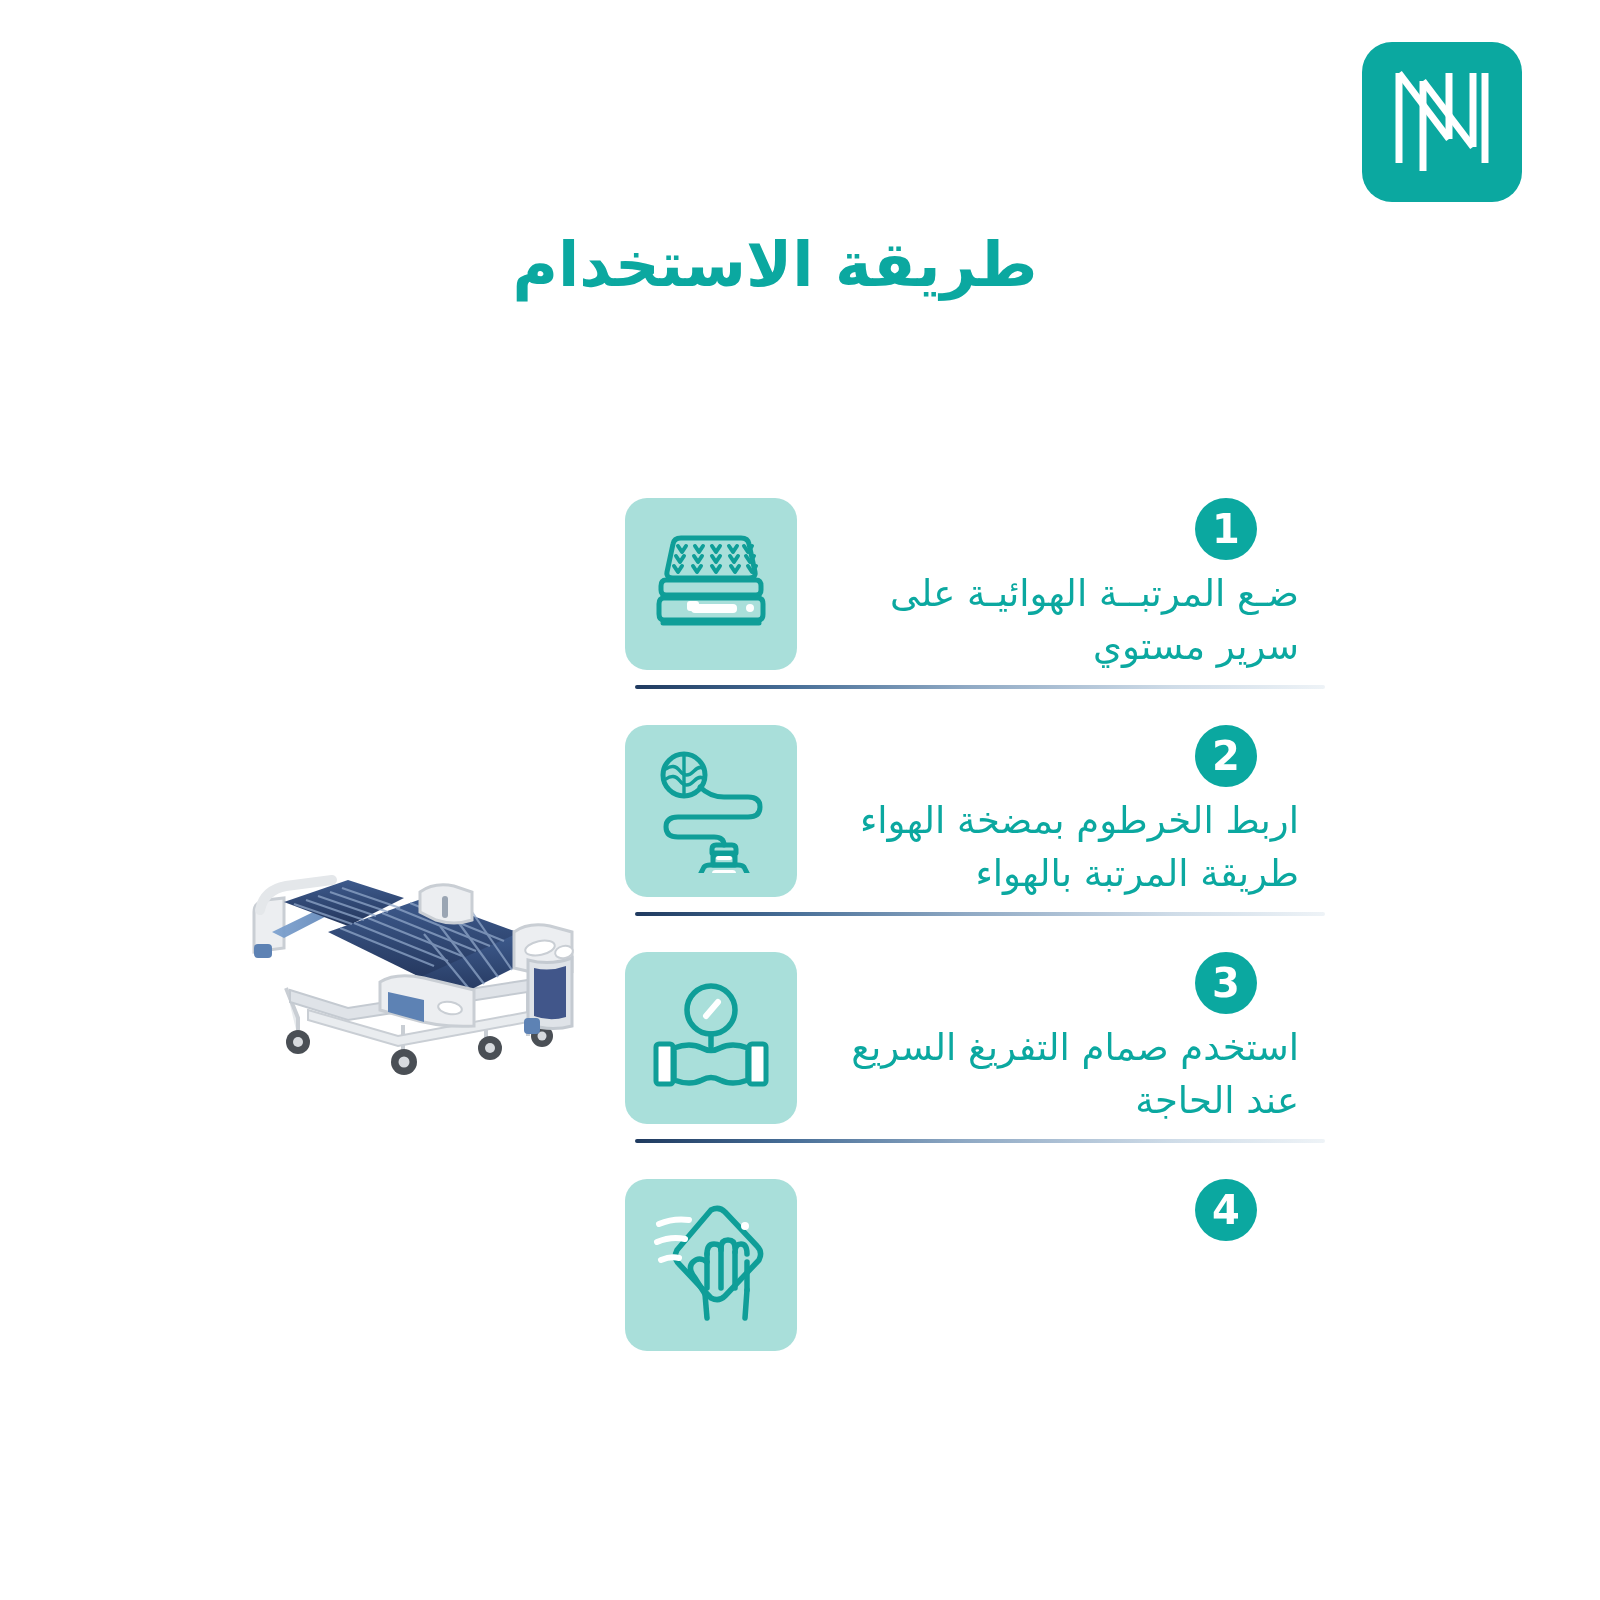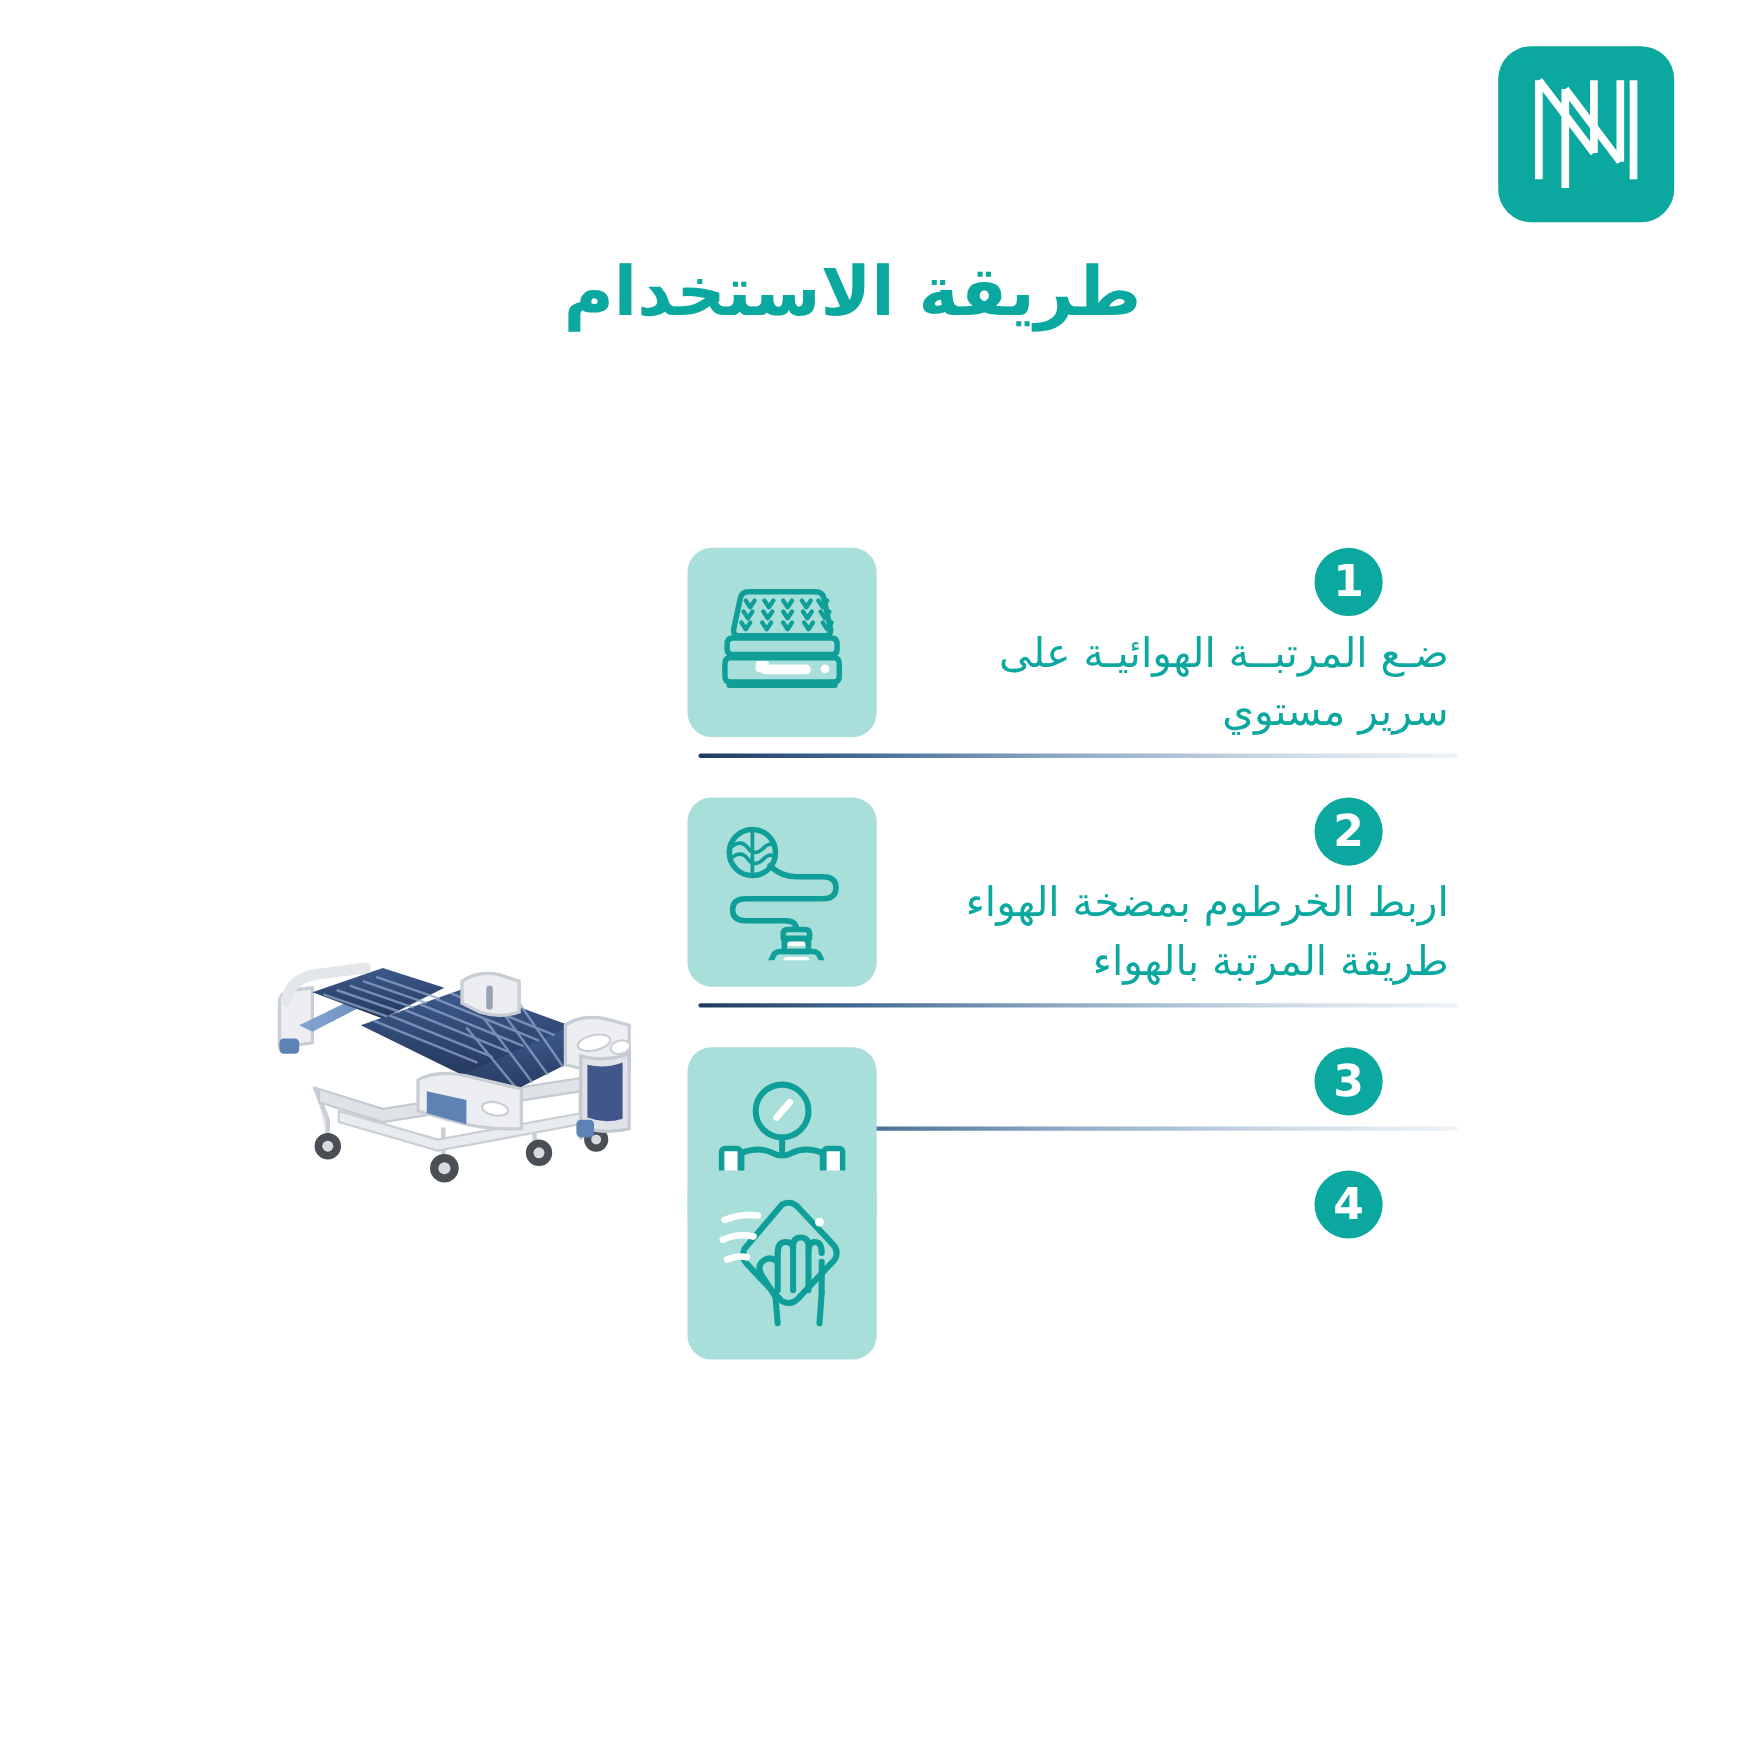--- a/index.html
+++ b/index.html
@@ -108,21 +108,21 @@
     border-radius: 22px;
     background: #A9DFDA;
     display: flex;
     align-items: center;
     justify-content: center;
   }
   .step-icon-tile svg { display: block; }
 
   .step-text {
     width: 510px;
-    margin-right: 0;
+    margin-right: 18px;
     margin-top: 10px;
     text-align: right;
     direction: rtl;
     font-size: 37px;
     line-height: 1.42;
     color: #0BA8A0;
     font-weight: 500;
     padding-right: 8px;
   }
 
@@ -338,20 +338,21 @@
 
           <rect x="6" y="64" width="17" height="40" rx="3" fill="#ffffff" stroke="#0F9E98" stroke-width="5"></rect>
           <rect x="99" y="64" width="17" height="40" rx="3" fill="#ffffff" stroke="#0F9E98" stroke-width="5"></rect>
 
           <path d="M56 36 L68 22" stroke="#ffffff" stroke-width="6" stroke-linecap="round"></path>
         </svg>
       </div>
       <div class="step-head">
         <div class="step-badge">3</div>
       </div>
+      <div class="step-text">استخدم صمام التفريغ السريع عند الحاجة</div>
       <div class="step-divider"></div>
     </div>
 
     <div class="step-row">
       <div class="step-icon-tile">
         <svg width="124" height="126" viewBox="0 0 124 126">
           <g stroke="#0F9E98" stroke-width="5.5" fill="none" stroke-linecap="round" stroke-linejoin="round">
 
             <path d="M62 8 Q70 4 76 10 L108 44 Q114 50 110 58 L76 94 Q70 100 62 96 L30 62 Q24 56 28 48 Z"></path>
 

